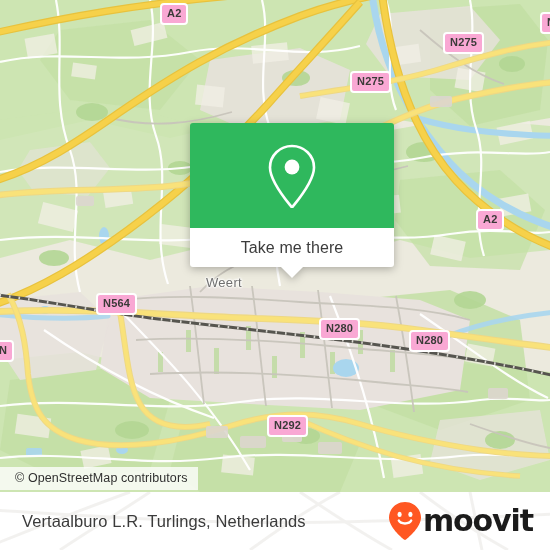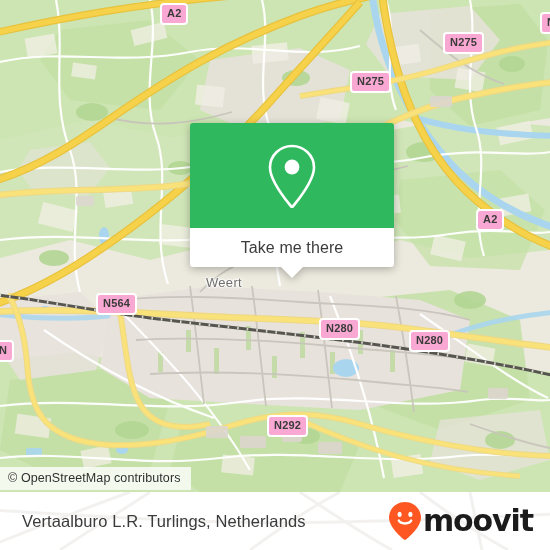--- a/index.html
+++ b/index.html
@@ -104,21 +104,21 @@
     border-right: 11px solid transparent;
     border-top: 11px solid #ffffff;
   }
 
   
   #attribution {
     position: absolute;
     left: 0;
     top: 467px;
     background: rgba(255,255,255,0.78);
-    padding: 4px 10px 5px 8px;
+    padding: 4px 10px 5px 15px;
     color: #2f2f2f;
     font-family: "Liberation Sans", sans-serif;
     font-size: 12.5px;
     letter-spacing: 0.1px;
     white-space: nowrap;
     z-index: 50;
   }
 
   
   #footer-bar {

